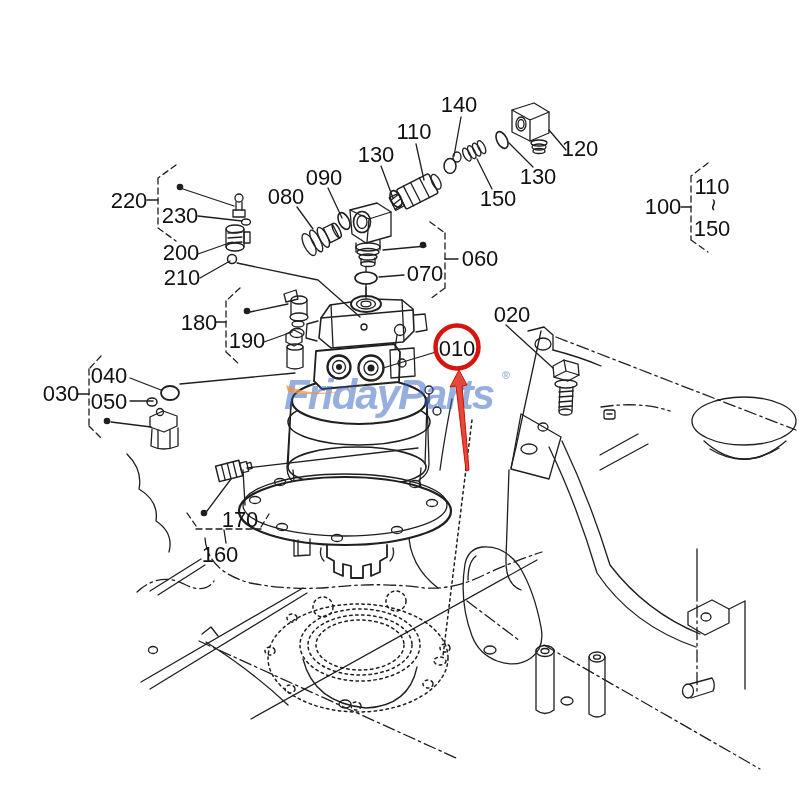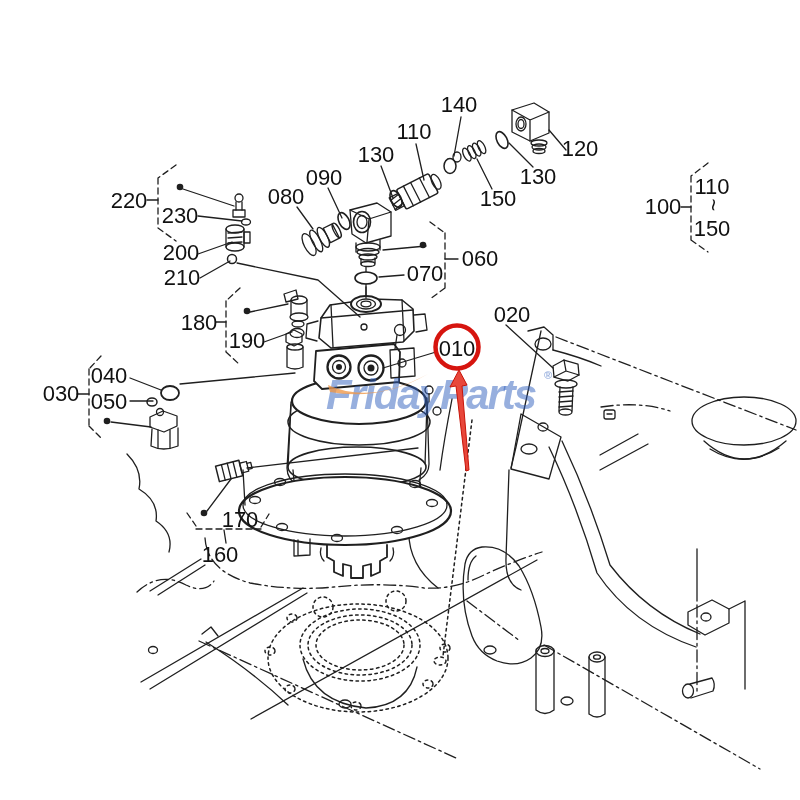--- a/index.html
+++ b/index.html
@@ -15,21 +15,21 @@
   .b18{stroke-width:1.8!important}.b20{stroke-width:2!important}
   .b22{stroke-width:2.2!important}.b23{stroke-width:2.3!important}
   .fw{fill:#ffffff!important}
   .fb{fill:#1f1f1f!important;stroke:none!important}
   .ds{stroke-dasharray:6 4}           
   .dd{stroke-dasharray:12 4 2.5 4}    
   .dt{stroke-dasharray:2.5 3.5;stroke-width:1.5!important} 
   #callouts text{font-family:"Liberation Sans",sans-serif;font-size:22px;fill:#111;
     text-anchor:middle;stroke:none;}
   .watermark{position:absolute;left:284px;top:371px;z-index:3;width:240px;height:60px;
-    pointer-events:none;margin-left:42px;}
+    pointer-events:none;}
   .wm-text{position:absolute;left:0;top:0;font-style:italic;font-weight:bold;
     font-size:42px;letter-spacing:-2px;white-space:nowrap;}
   .wm-reg{position:absolute;left:218px;top:-2px;font-size:11px;font-weight:bold;}
   .wm-swoosh{position:absolute;left:38px;top:20px;}
 </style>
 </head>
 <body>
 
 <div id="stage">
 

